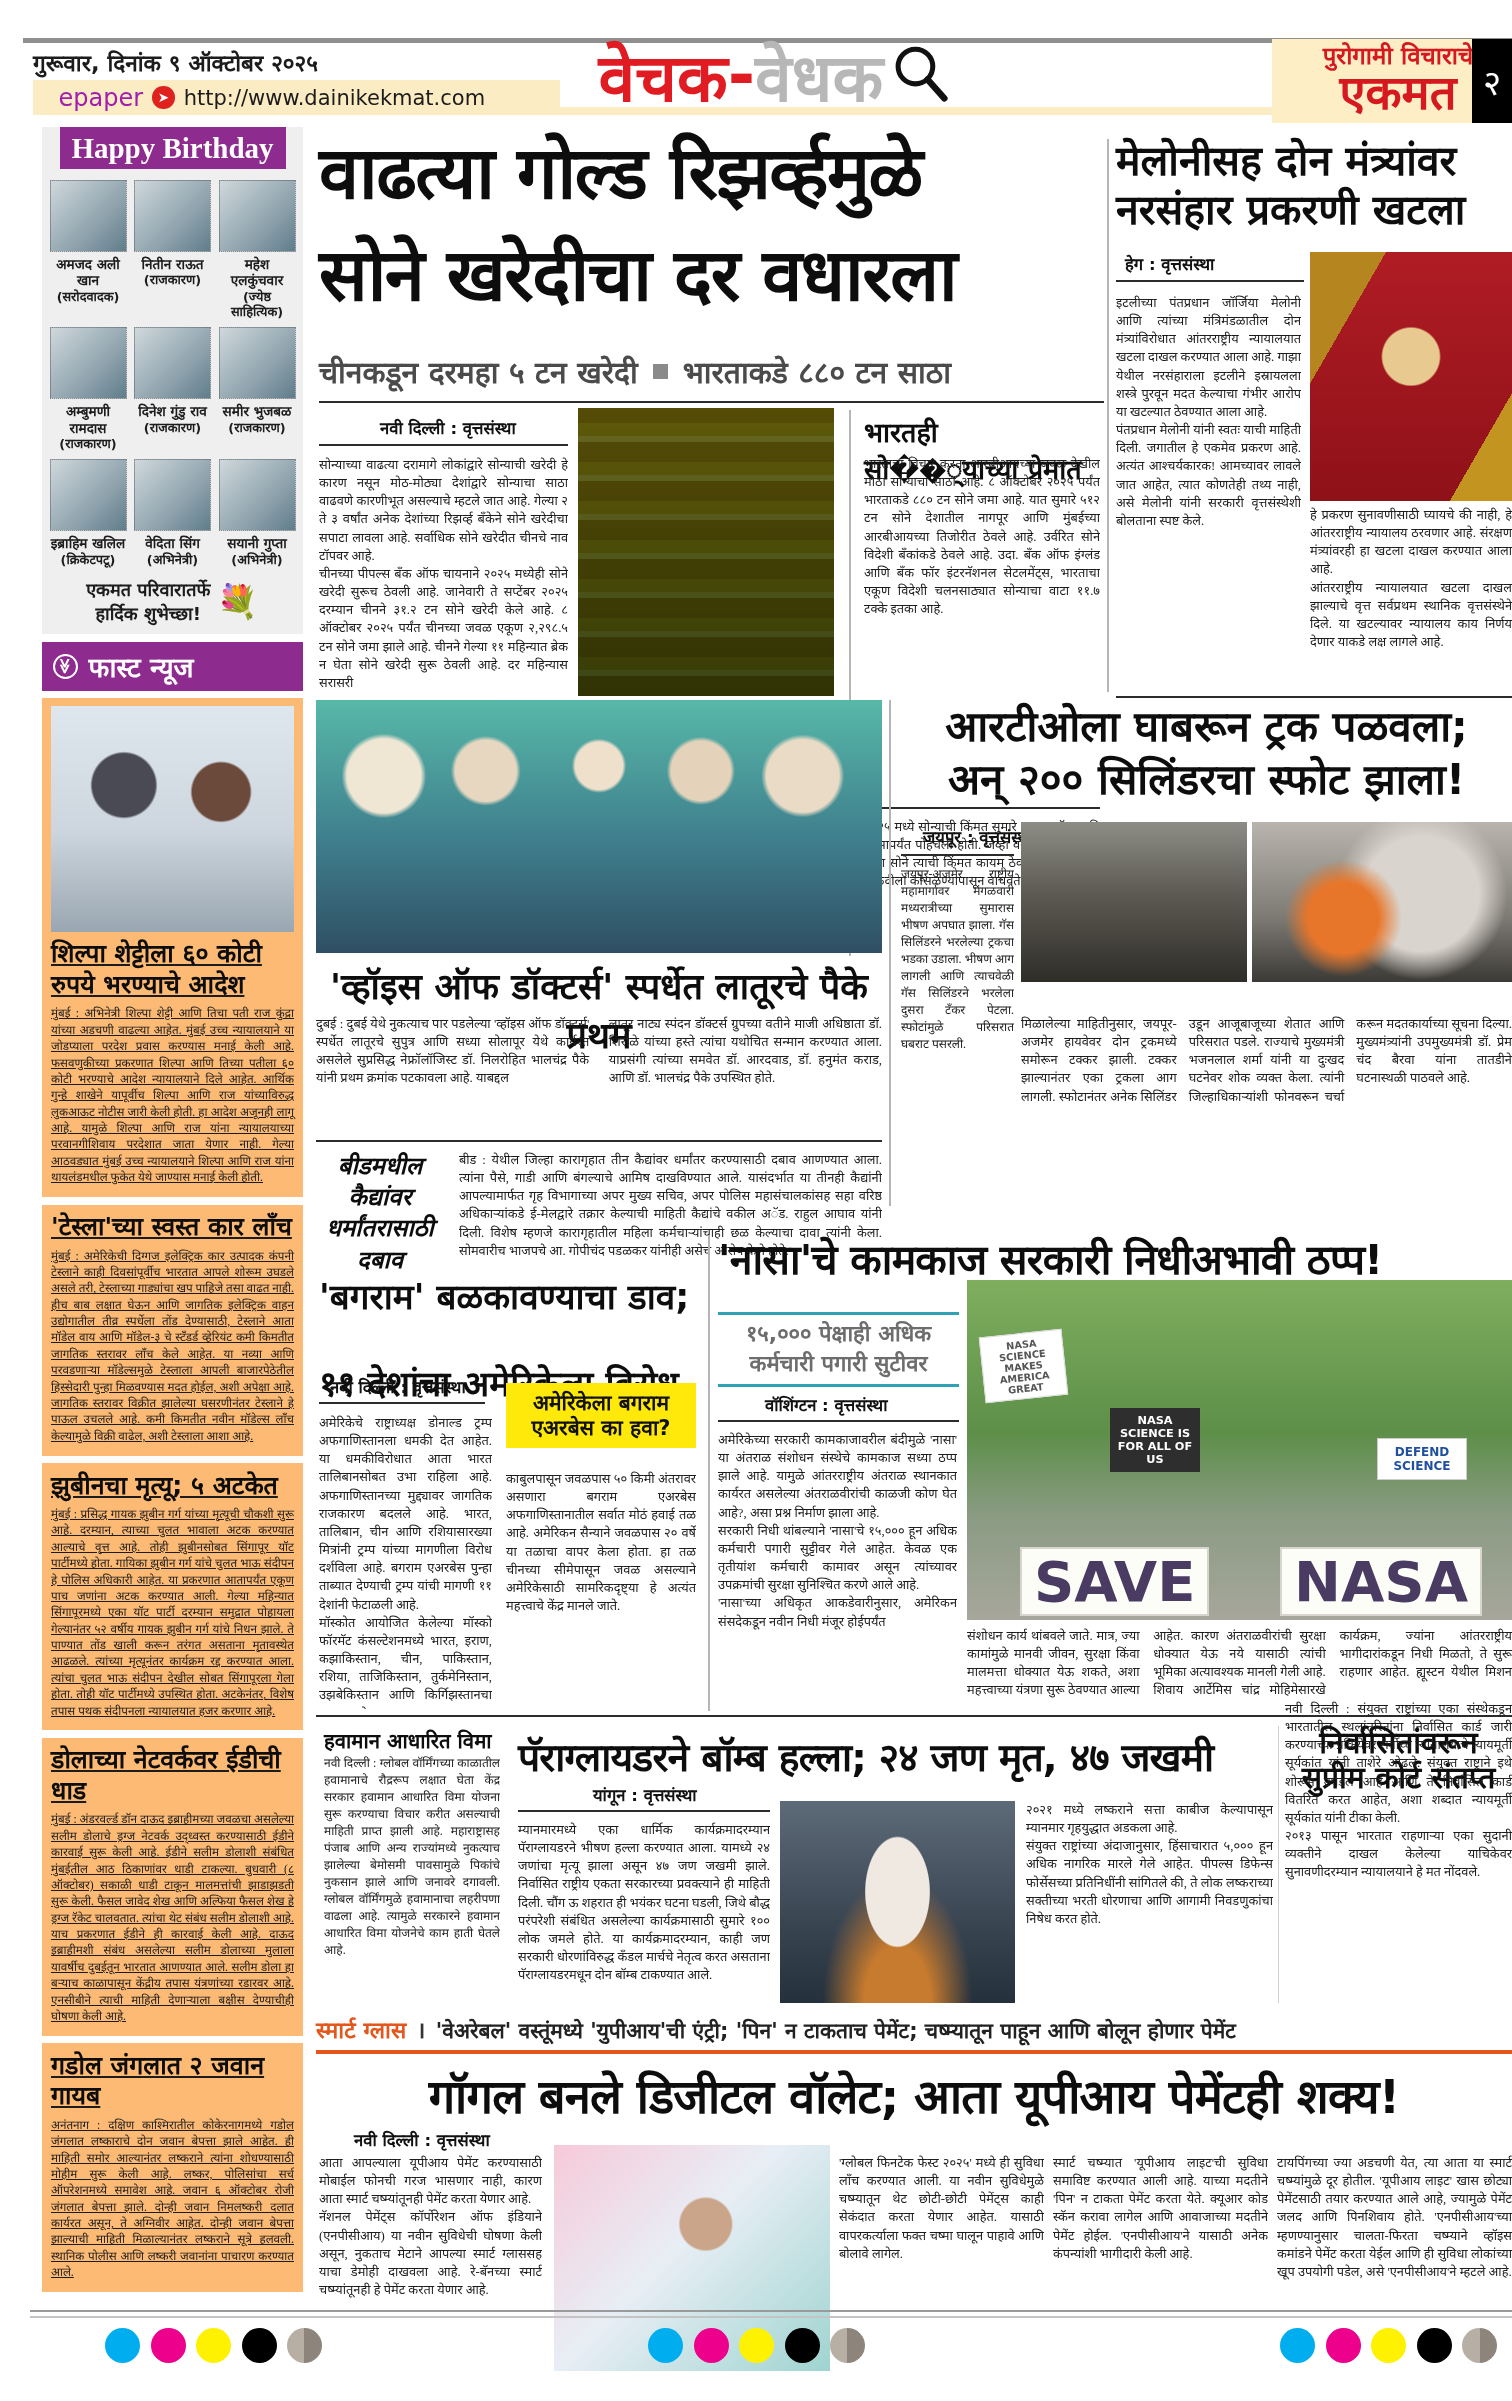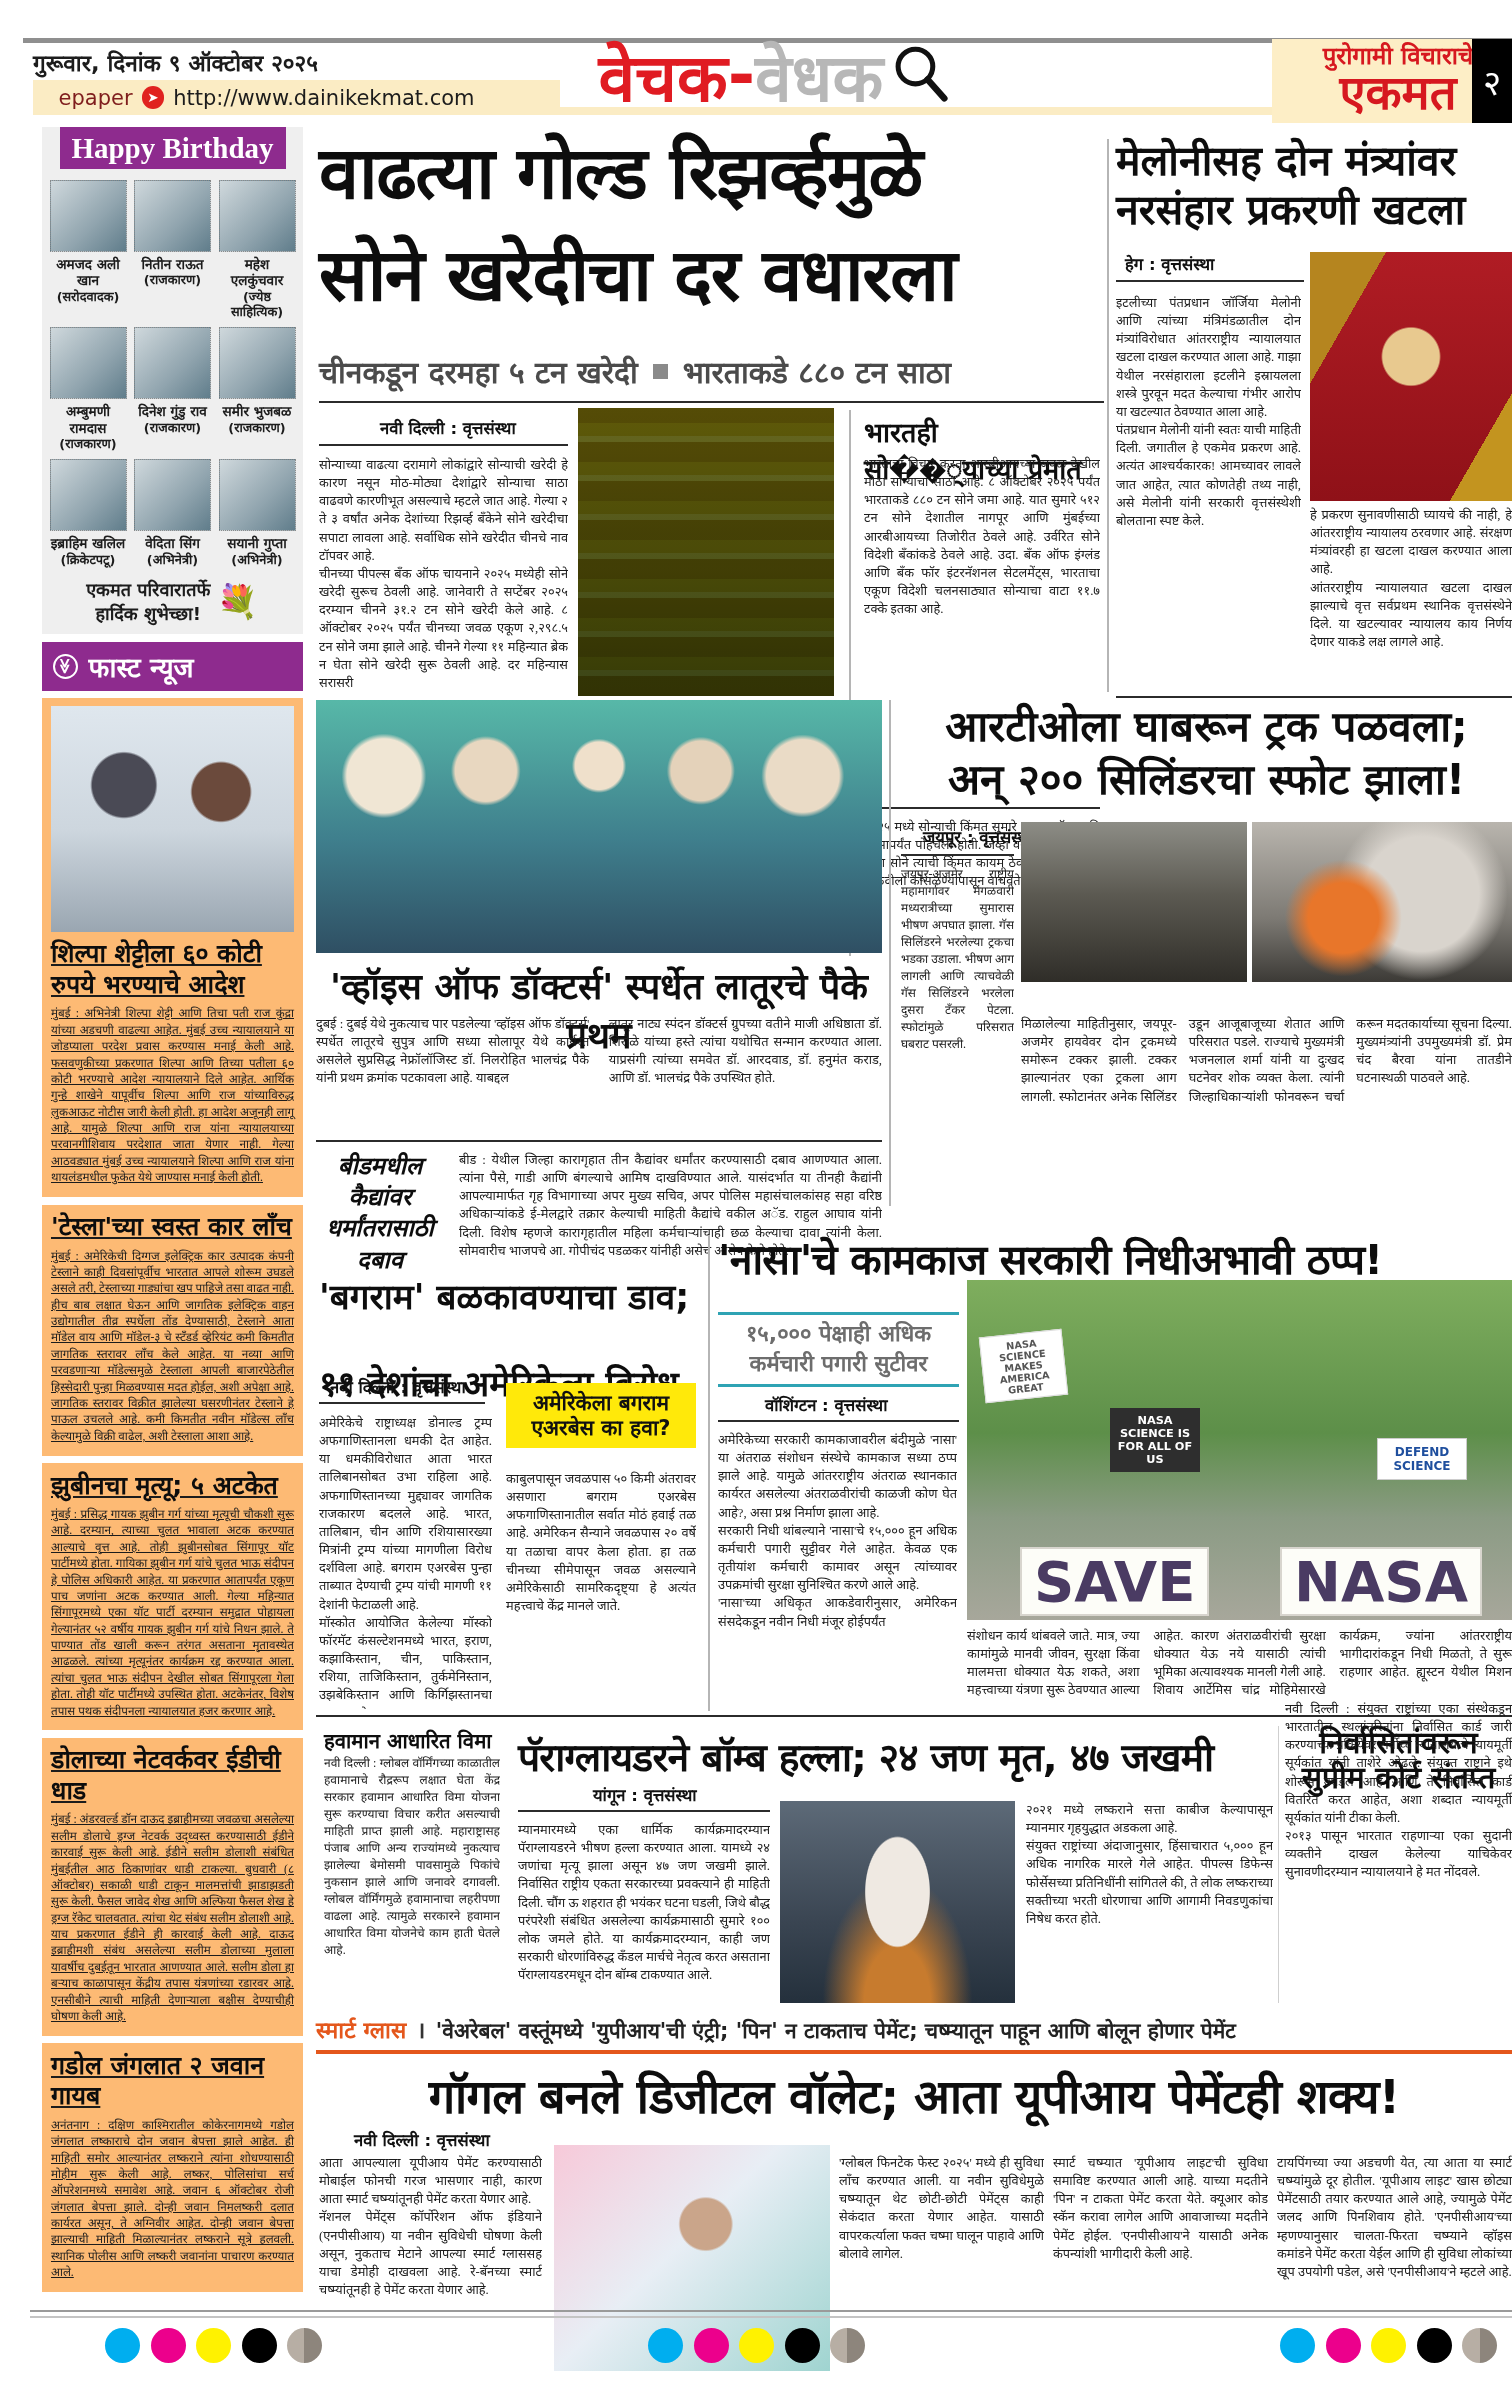--- a/index.html
+++ b/index.html
@@ -14,21 +14,21 @@
   .body-sm { font-size:12.8px; line-height:1.42; text-align:justify; white-space:pre-line; }
   .byline { font-family:"DejaVu Sans", sans-serif; font-weight:700; font-size:16.6px; color:#111; }
   .rule { background:#2b2b2b; }
   .vrule { background:#b5b5b5; }
 
   
   .top-rule { left:22.6px; top:38px; width:1490px; height:5.3px; background:#8f8f8f; }
   .date-line { left:33px; top:47px; font-size:22.6px; font-weight:700; font-family:"DejaVu Sans", sans-serif; }
   .ribbon { left:33px; top:80px; width:527px; height:35px; background:#fbecc4; display:flex; align-items:center; gap:9px; padding-left:25.6px; }
   .ribbon-thin { left:560px; top:107px; width:913px; height:7.5px; background:#fbecc4; }
-  .epaper-label { font-size:21px; color:#7f1d1d; font-family:"DejaVu Sans", sans-serif; }
+  .epaper-label { font-size:24px; color:#a21caf; font-family:"DejaVu Sans", sans-serif; }
   .link-ico { width:22.6px; height:22.6px; border-radius:50%; background:#e0221f; color:#fff; display:inline-flex; align-items:center; justify-content:center; font-size:13.6px; }
   .epaper-url { font-size:21px; font-family:"DejaVu Sans", sans-serif; color:#1c1c1c; text-decoration:none; }
   .masthead { left:527px; top:33px; width:497px; height:83px; display:flex; align-items:center; justify-content:center; font-family:"DejaVu Sans", sans-serif; font-weight:800; font-size:66px; }
   .mh-red { color:#e01b22; } .mh-gray { color:#b7b7b7; }
   .brand-box { left:1272px; top:39px; width:252px; height:84px; background:#fdeec6; text-align:center; padding-top:4.5px; }
   .brand-tagline { color:#d6181f; font-size:24px; font-weight:700; font-family:"DejaVu Sans", sans-serif; line-height:1.05; }
   .brand-name { color:#d6181f; font-size:47px; font-weight:800; font-family:"DejaVu Sans", sans-serif; line-height:1.0; }
   .pagenum-box { left:1472px; top:39px; width:40px; height:84px; background:#000; color:#fff; display:flex; align-items:center; justify-content:center; font-size:35px; font-family:"DejaVu Sans", sans-serif; }
 
   

